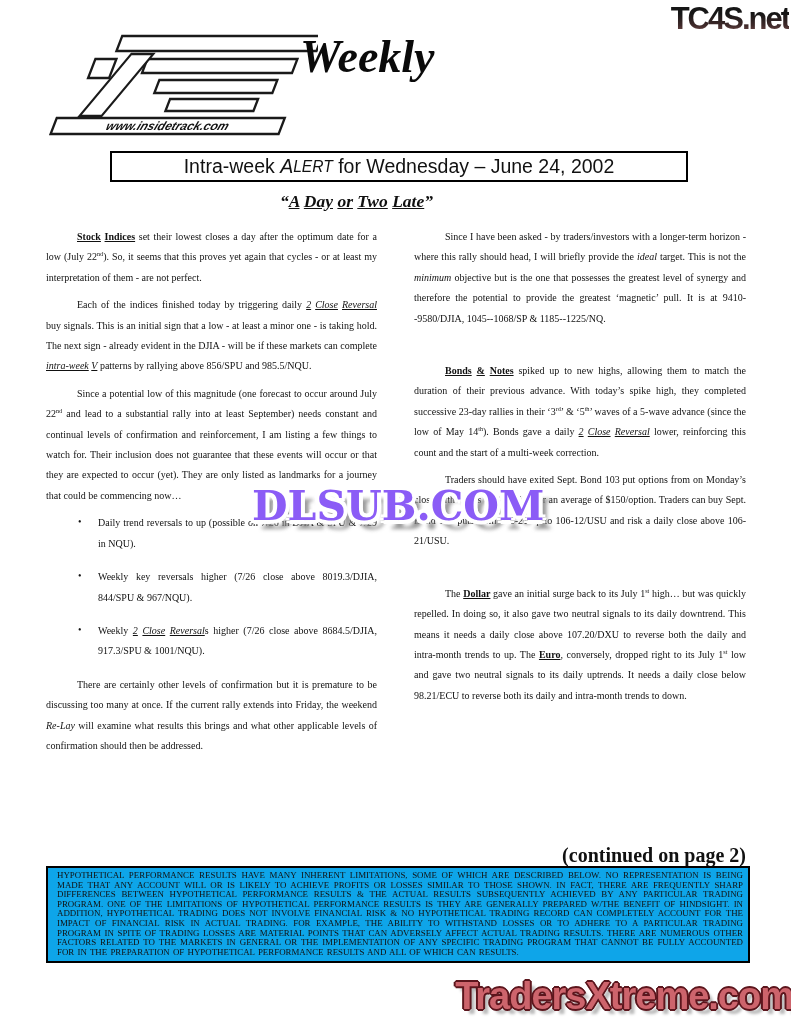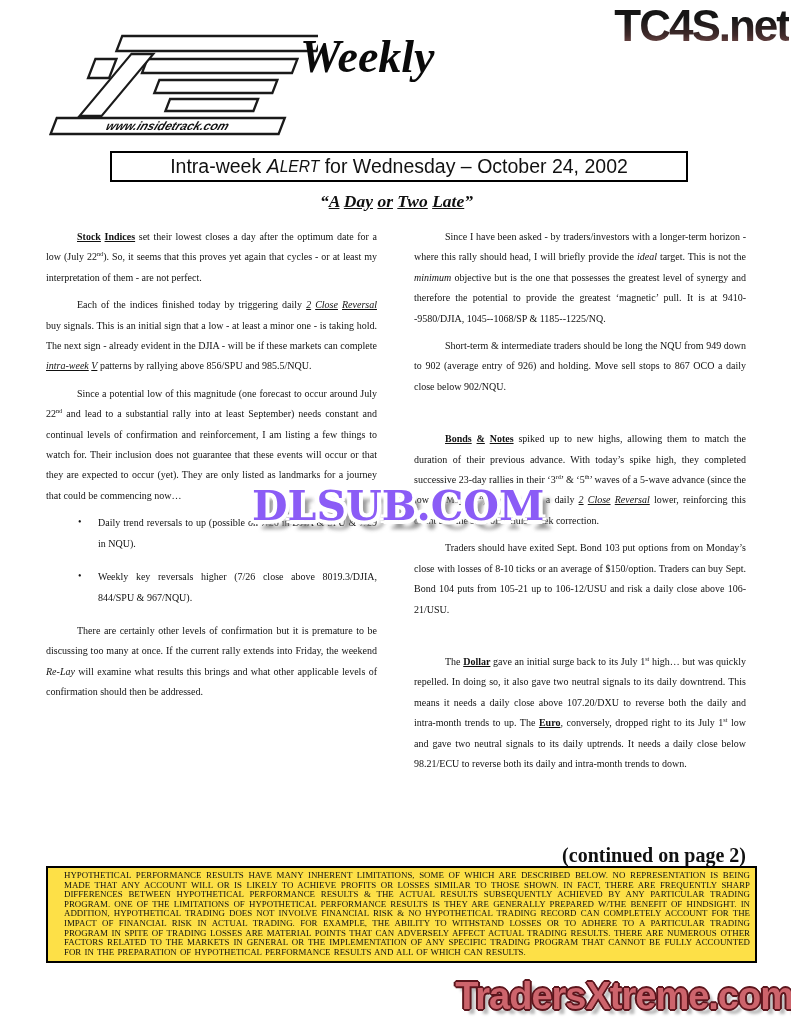--- a/index.html
+++ b/index.html
@@ -1,39 +1,39 @@
 <!DOCTYPE html>
 <html><head>
 <meta charset="utf-8">
 <style>
   html,body{margin:0;padding:0;background:#fff;}
   .page{position:relative;width:791px;height:1024px;background:#ffffff;overflow:hidden;
         font-family:"Liberation Serif",serif;color:#111;}
 
   
   .tc4s{position:absolute;top:1px;right:2px;font-family:"Liberation Sans",sans-serif;
-        font-weight:bold;font-size:44px;letter-spacing:-2px;
+        font-weight:bold;font-size:31px;letter-spacing:-2px;
         background:linear-gradient(180deg,#161616 35%,#3f2a2a 68%,#95605e 100%);
         -webkit-background-clip:text;background-clip:text;color:transparent;}
 
   
   .logo{position:absolute;left:33px;top:34px;width:285px;height:102px;}
   .mast{position:absolute;left:300px;top:34px;font-weight:bold;font-style:italic;
         font-size:46px;line-height:46px;color:#0a0a0a;}
   .mast .l2{margin-left:16px;}
   .tm{font-size:10px;font-style:normal;font-weight:bold;position:relative;top:5px;left:3px;}
 
   
   .alertbox{position:absolute;left:110px;top:151px;width:574px;height:27px;border:2px solid #000;
         display:flex;align-items:center;justify-content:center;background:#fff;
         font-family:"Liberation Sans",sans-serif;font-size:19.5px;white-space:pre;}
   .alertbox .sc{font-size:0.8em;}
 
   .subtitle{position:absolute;left:0;top:191px;width:713px;text-align:center;
-        font-size:17.5px;font-weight:bold;font-style:italic;white-space:pre;margin-left:40px;}
+        font-size:17.5px;font-weight:bold;font-style:italic;white-space:pre;}
 
   
   .col{position:absolute;top:227px;font-size:10px;line-height:20.4px;text-align:justify;}
   .leftc{left:46px;width:331px;}
   .rightc{left:414px;width:332px;}
   .col p{margin:0 0 7px 0;text-indent:31px;}
   .col p.gap{margin-top:32px;}
   ul.bullets{list-style:none;margin:3px 0 0 0;padding:0;}
   ul.bullets li{position:relative;padding-left:52px;margin-bottom:13px;text-align:justify;}
   ul.bullets li::before{content:"\2022";position:absolute;left:32px;top:-1px;}
@@ -47,22 +47,22 @@
   .watermark{position:absolute;left:252px;top:482px;z-index:6;
         font-family:"DejaVu Serif",serif;font-weight:bold;font-size:41px;letter-spacing:0;
         color:#8b5cf6;transform:scaleY(0.98);
         text-shadow:-4px 0 0 #fff,4px 0 0 #fff,0 -4px 0 #fff,0 4px 0 #fff,
                     -3px -3px 0 #fff,3px 3px 0 #fff,-3px 3px 0 #fff,3px -3px 0 #fff,
                     8px 9px 4px rgba(130,130,130,.8);}
 
   .continued{position:absolute;right:45px;top:844px;font-size:20px;font-weight:bold;}
 
   .disclaimer{position:absolute;left:46px;top:866px;width:686px;border:2px solid #000;
-        padding:3px 5px 4px 16px;font-size:8.9px;line-height:9.6px;text-align:justify;
-        word-spacing:1px;background:#fde047;}
+        padding:3px 5px 4px 9px;font-size:8.9px;line-height:9.6px;text-align:justify;
+        word-spacing:1px;background:#0ea5e9;}
 
   
   .txfooter{position:absolute;right:-2px;top:975px;font-family:"Liberation Sans",sans-serif;
         font-weight:bold;font-size:38px;letter-spacing:-1px;color:#cd646c;
         text-shadow:-2px 0 #5c161d,2px 0 #5c161d,0 -2px #5c161d,0 2px #5c161d,
                     -1px -1px #5c161d,1px 1px #5c161d,-1px 1px #5c161d,1px -1px #5c161d,
                     5px 5px 3px #b9b9b9;}
 </style>
 </head>
 <body>
@@ -81,38 +81,38 @@
       <polygon points="72,20 94,20 66,82 44,82"></polygon>
       <rect x="22" y="84" width="228" height="16"></rect>
       <text x="136" y="96" text-anchor="middle" font-size="12" font-weight="bold" font-style="italic" font-family="Liberation Sans, sans-serif" fill="#111" stroke="none">www.insidetrack.com</text>
     </g>
   </svg>
 
   <div class="mast">
     <div>Weekly</div>
   </div>
 
-  <div class="alertbox"><span>Intra-week </span><span class="i">A</span><span class="i sc">LERT</span><span> for Wednesday – October 24, 2002</span></div>
+  <div class="alertbox"><span>Intra-week </span><span class="i">A</span><span class="i sc">LERT</span><span> for Wednesday – June 24, 2002</span></div>
 
   <div class="subtitle"><span>“</span><span class="u">A</span><span> </span><span class="u">Day</span><span> </span><span class="u">or</span><span> </span><span class="u">Two</span><span> </span><span class="u">Late</span><span>”</span></div>
 
   <div class="col leftc">
     <p><span class="bu">Stock</span><span> </span><span class="bu">Indices</span><span> set their lowest closes a day after the optimum date for a low (July 22</span><span class="sup">nd</span><span>).  So, it seems that this proves yet again that cycles - or at least my interpretation of them - are not perfect.</span></p>
     <p><span>Each of the indices finished today by triggering daily </span><span class="iu">2</span><span> </span><span class="iu">Close</span><span> </span><span class="iu">Reversal</span><span> buy signals.  This is an initial sign that a low - at least a minor one - is taking hold.  The next sign - already evident in the DJIA - will be if these markets can complete </span><span class="iu">intra-week</span><span> </span><span class="iu">V</span><span> patterns by rallying above 856/SPU and 985.5/NQU.</span></p>
     <p><span>Since a potential low of this magnitude (one forecast to occur around July 22</span><span class="sup">nd</span><span> and lead to a substantial rally into at least September) needs constant and continual levels of confirmation and reinforcement, I am listing a few things to watch for.  Their inclusion does not guarantee that these events will occur or that they are expected to occur (yet).  They are only listed as landmarks for a journey that could be commencing now…</span></p>
     <ul class="bullets">
       <li><span>Daily trend reversals to up (possible on 7/26 in DJIA &amp; SPU &amp; 7/29 in NQU).</span></li>
       <li><span>Weekly key reversals higher (7/26 close above 8019.3/DJIA, 844/SPU &amp; 967/NQU).</span></li>
+      <li><span>Weekly </span><span class="iu">2</span><span> </span><span class="iu">Close</span><span> </span><span class="iu">Reversal</span><span>s higher (7/26 close above 8684.5/DJIA, 917.3/SPU &amp; 1001/NQU).</span></li>
     </ul>
     <p><span>There are certainly other levels of confirmation but it is premature to be discussing too many at once.  If the current rally extends into Friday, the weekend </span><span class="i">Re-Lay</span><span> will examine what results this brings and what other applicable levels of confirmation should then be addressed.</span></p>
   </div>
 
   <div class="col rightc">
     <p><span>Since I have been asked - by traders/investors with a longer-term horizon - where this rally should head, I will briefly provide the </span><span class="i">ideal</span><span> target.  This is not the </span><span class="i">minimum</span><span> objective but is the one that possesses the greatest level of synergy and therefore the potential to provide the greatest ‘magnetic’ pull.  It is at 9410--9580/DJIA, 1045--1068/SP &amp; 1185--1225/NQ.</span></p>
-    <p><span>Short-term &amp; intermediate traders should be long the NQU from 949 down to 902 (average entry of 926) and holding.  Move sell stops to 867 OCO a daily close below 902/NQU.</span></p>
     <p class="gap"><span class="bu">Bonds</span><span> </span><span class="bu">&amp;</span><span> </span><span class="bu">Notes</span><span> spiked up to new highs, allowing them to match the duration of their previous advance.  With today’s spike high, they completed successive 23-day rallies in their ‘3</span><span class="sup">rd</span><span>’ &amp; ‘5</span><span class="sup">th</span><span>’ waves of a 5-wave advance (since the low of May 14</span><span class="sup">th</span><span>).  Bonds gave a daily </span><span class="iu">2</span><span> </span><span class="iu">Close</span><span> </span><span class="iu">Reversal</span><span> lower, reinforcing this count and the start of a multi-week correction.</span></p>
     <p><span>Traders should have exited Sept. Bond 103 put options from on Monday’s close with losses of 8-10 ticks or an average of $150/option.   Traders can buy Sept. Bond 104 puts from 105-21 up to 106-12/USU and risk a daily close above 106-21/USU.</span></p>
     <p class="gap"><span>The </span><span class="bu">Dollar</span><span> gave an initial surge back to its July 1</span><span class="sup">st</span><span> high… but was quickly repelled.  In doing so, it also gave two neutral signals to its daily downtrend.  This means it needs a daily close above 107.20/DXU to reverse both the daily and intra-month trends to up.  The </span><span class="bu">Euro</span><span>, conversely, dropped right to its July 1</span><span class="sup">st</span><span> low and gave two neutral signals to its daily uptrends.  It needs a daily close below 98.21/ECU to reverse both its daily and intra-month trends to down.</span></p>
   </div>
 
   <div class="watermark">DLSUB.COM</div>
 
   <div class="continued">(continued on page 2)</div>
 
   <div class="disclaimer">HYPOTHETICAL PERFORMANCE RESULTS HAVE MANY INHERENT LIMITATIONS, SOME OF WHICH ARE DESCRIBED BELOW.  NO REPRESENTATION IS BEING MADE THAT ANY ACCOUNT WILL OR IS LIKELY TO ACHIEVE PROFITS OR LOSSES SIMILAR TO THOSE SHOWN.  IN FACT, THERE ARE FREQUENTLY SHARP DIFFERENCES BETWEEN HYPOTHETICAL PERFORMANCE RESULTS &amp; THE ACTUAL RESULTS SUBSEQUENTLY ACHIEVED BY ANY PARTICULAR TRADING PROGRAM.  ONE OF THE LIMITATIONS OF HYPOTHETICAL PERFORMANCE RESULTS IS THEY ARE GENERALLY PREPARED W/THE BENEFIT OF HINDSIGHT.  IN ADDITION, HYPOTHETICAL TRADING DOES NOT INVOLVE FINANCIAL RISK &amp; NO HYPOTHETICAL TRADING RECORD CAN COMPLETELY ACCOUNT FOR THE IMPACT OF FINANCIAL RISK IN ACTUAL TRADING.  FOR EXAMPLE, THE ABILITY TO WITHSTAND LOSSES OR TO ADHERE TO A PARTICULAR TRADING PROGRAM IN SPITE OF TRADING LOSSES ARE MATERIAL POINTS THAT CAN ADVERSELY AFFECT ACTUAL TRADING RESULTS.  THERE ARE NUMEROUS OTHER FACTORS RELATED TO THE MARKETS IN GENERAL OR THE IMPLEMENTATION OF ANY SPECIFIC TRADING PROGRAM THAT CANNOT BE FULLY ACCOUNTED FOR IN THE PREPARATION OF HYPOTHETICAL PERFORMANCE RESULTS AND ALL OF WHICH CAN RESULTS.</div>

